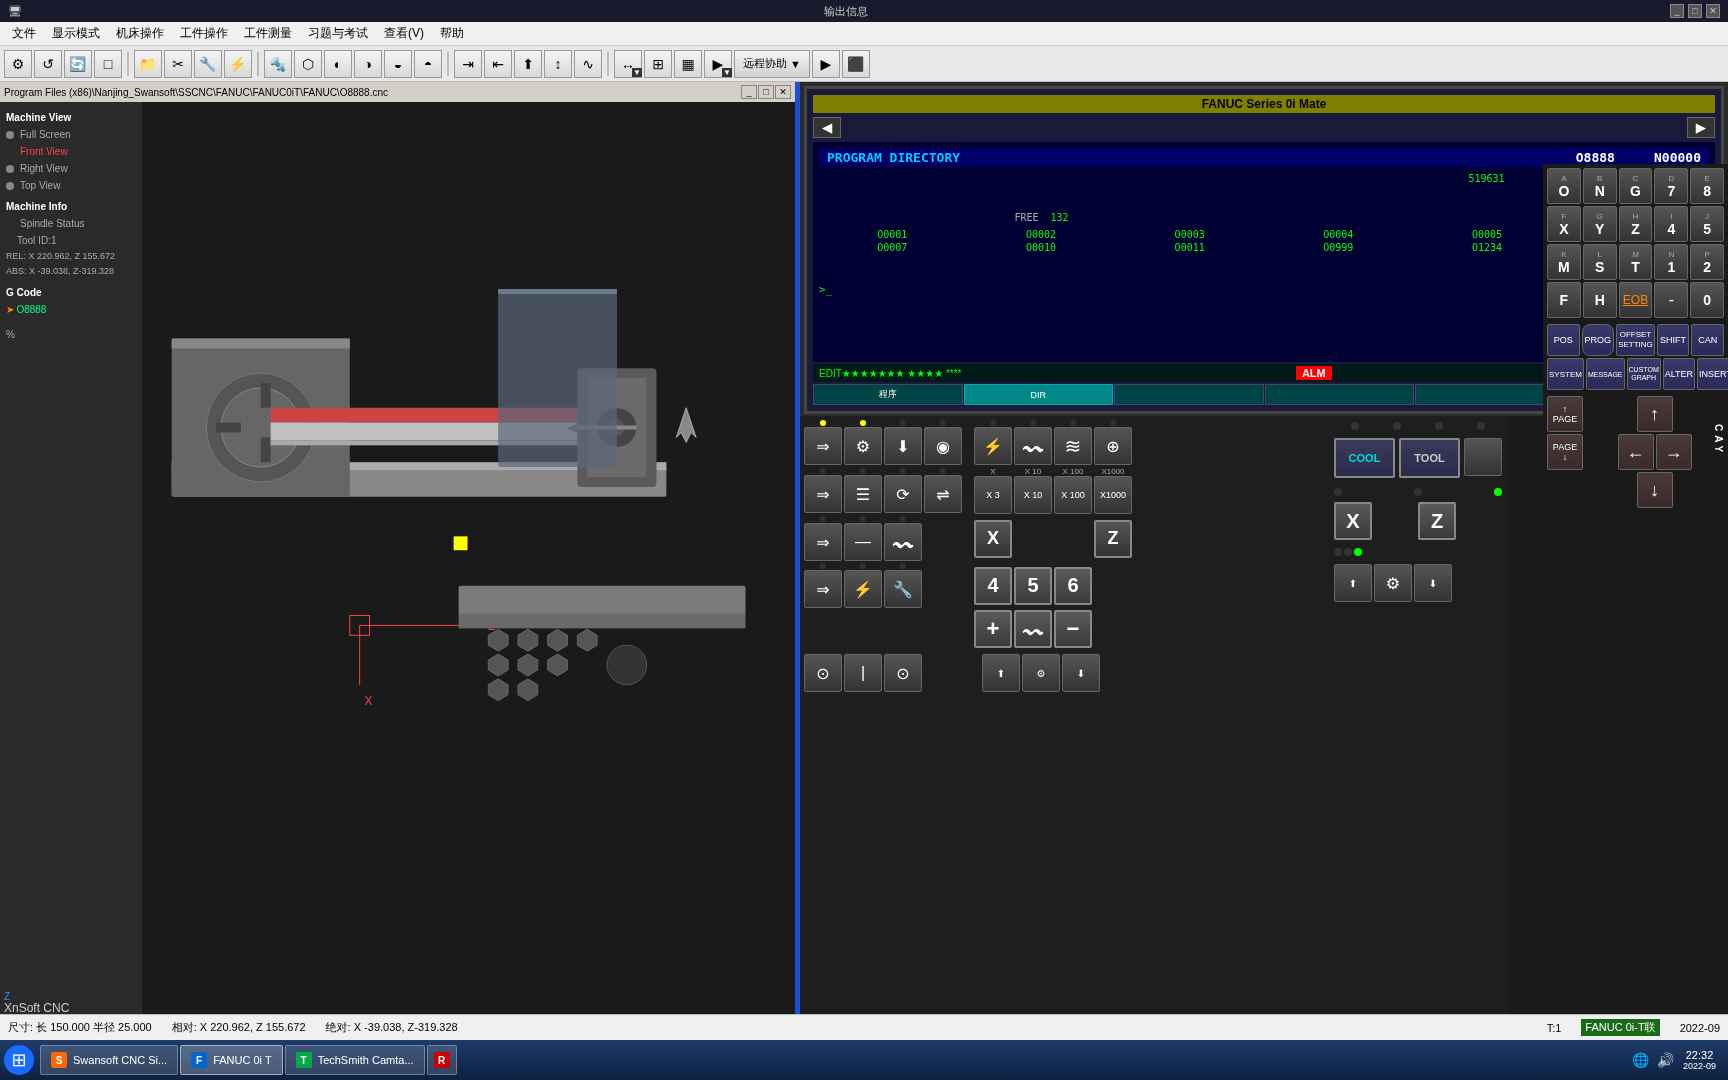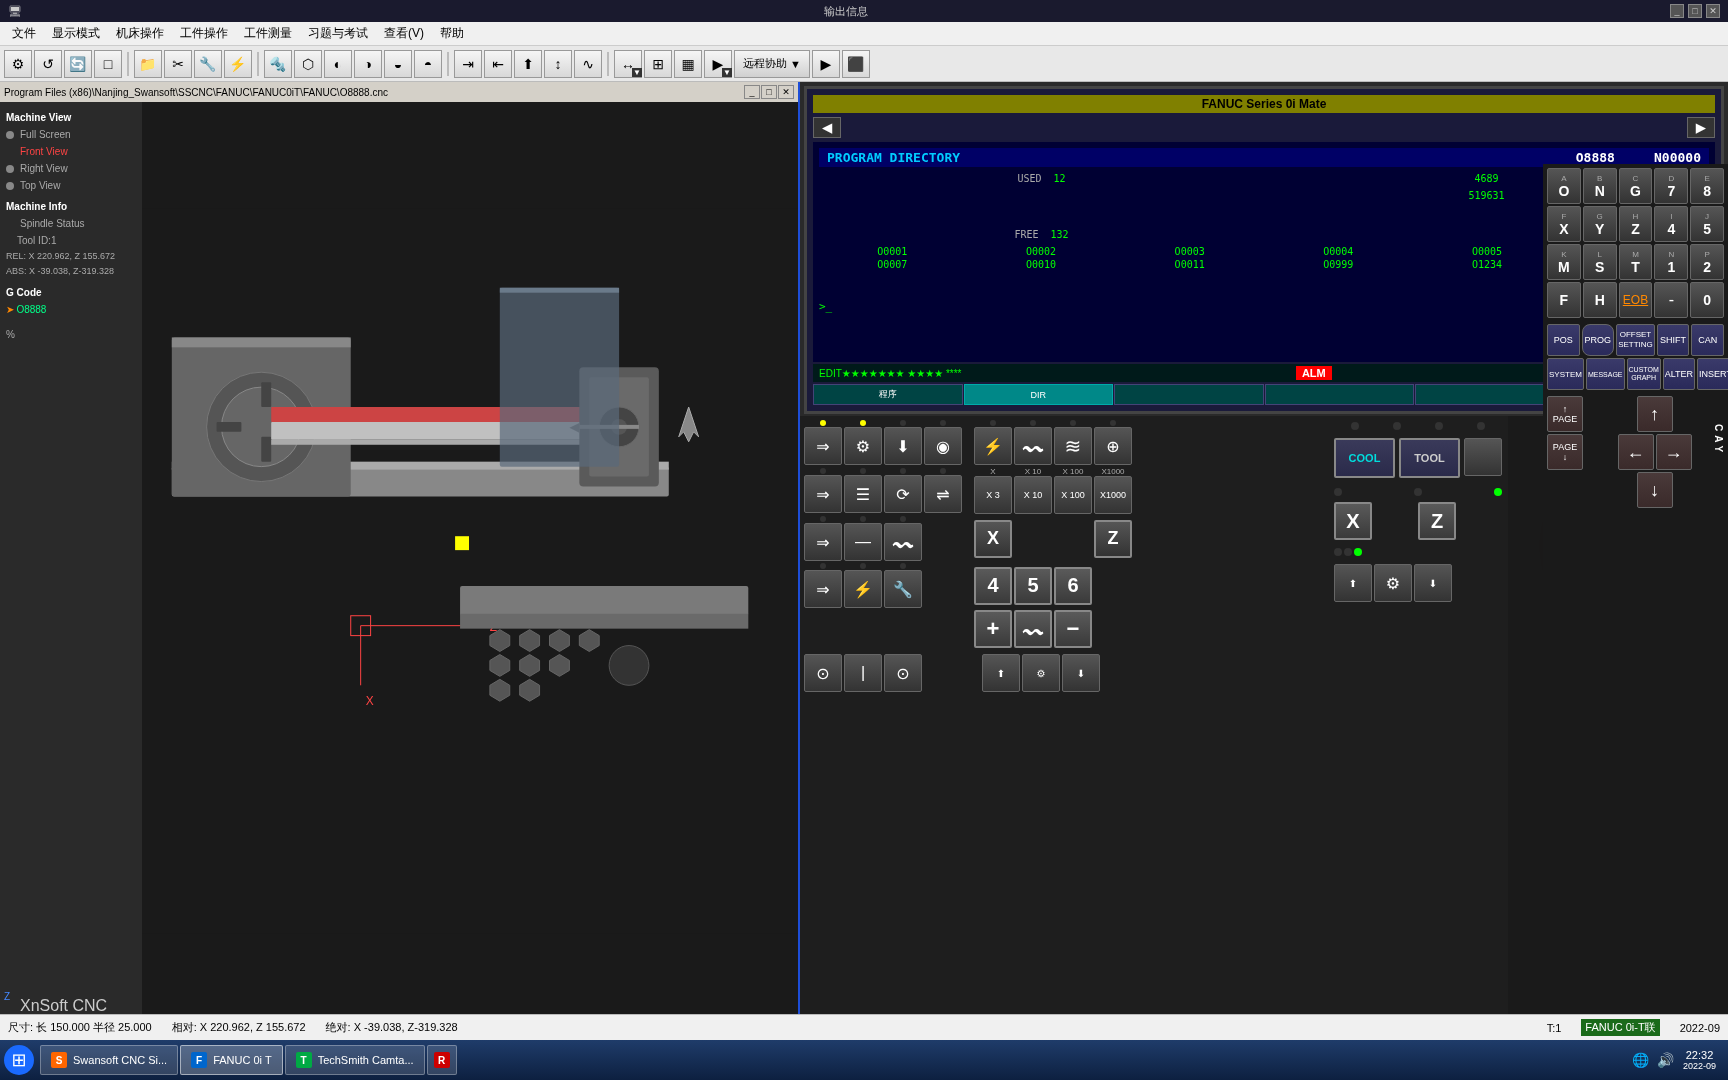--- a/index.html
+++ b/index.html
@@ -91,21 +91,21 @@
     <div class="remote-btn">
       <span>远程协助</span>
       <span>▼</span>
     </div>
     <div class="toolbar-btn">▶</div>
     <div class="toolbar-btn">⬛</div>
   </div>
 
   <div style="display:flex; height:calc(1080px - 82px - 40px); position:relative;">
 
-    <div style="width:800px; height:100%; position:relative; border-right:2px solid #1d4ed8;">
+    <div style="width:800px; height:100%; position:relative; border-right:5px solid #1d4ed8;">
 
       <div style="background:#d4d0c8; height:20px; display:flex; align-items:center; justify-content:space-between; padding:0 4px; font-size:11px;">
         <span style="font-size:10px; color:#000;">Program Files (x86)\Nanjing_Swansoft\SSCNC\FANUC\FANUC0iT\FANUC\O8888.cnc</span>
         <div style="display:flex; gap:1px;">
           <div style="width:16px;height:14px;background:#d4d0c8;border:1px solid #888;display:flex;align-items:center;justify-content:center;font-size:9px;cursor:pointer;">_</div>
           <div style="width:16px;height:14px;background:#d4d0c8;border:1px solid #888;display:flex;align-items:center;justify-content:center;font-size:9px;cursor:pointer;">□</div>
           <div style="width:16px;height:14px;background:#d4d0c8;border:1px solid #888;display:flex;align-items:center;justify-content:center;font-size:9px;cursor:pointer;">✕</div>
         </div>
       </div>
 
@@ -216,21 +216,21 @@
             <polygon points="380,480 390,474 400,480 400,490 390,496 380,490"></polygon>
 
             <circle cx="490" cy="460" r="20" fill="#333" stroke="#555" strokewidth="2"></circle>
           </g>
 
           <polygon points="550,200 560,230 555,225 550,235 545,225 540,230" fill="#888" stroke="#aaa" strokewidth="0.5"></polygon>
         </svg>
       </div>
 
       <div style="position:absolute; bottom:38px; left:4px; color:#4488ff; font-size:10px;">Z</div>
-      <div style="position:absolute; bottom:25px; left:20px; color:#cccccc; font-size:16px;">XnSoft CNC</div>
+      <div style="position:absolute; bottom:25px; left:4px; color:#cccccc; font-size:12px;">XnSoft CNC</div>
     </div>
 
     <div style="flex:1; display:flex; flex-direction:column; background:#2a2a2a;">
 
       <div style="background:#1a1a3a; margin:4px 4px 2px 4px; border:3px solid #444; padding:6px; flex-shrink:0;">
 
         <div style="background:#808000; color:#000; text-align:center; padding:2px; font-weight:bold; font-size:12px; margin-bottom:4px;">
           <span>FANUC Series 0i Mate</span>
         </div>
 
@@ -243,29 +243,20 @@
 
           <div style="display:flex; justify-content:space-between; background:#000066; padding:2px 8px; color:#00ccff; font-weight:bold; font-size:13px; margin-bottom:6px;">
             <span>PROGRAM DIRECTORY</span>
             <span>
               <span style="color:#ffffff;">O8888</span>
               &nbsp;&nbsp;&nbsp;
               <span style="color:#ffffff;">N00000</span>
             </span>
           </div>
 
-          <div style="display:flex; font-size:10px; margin-bottom:6px;">
-            <div style="flex:1; text-align:center;">
-              <span style="color:#aaa;">USED</span>&nbsp;
-              <span style="color:#00ff00;">12</span>
-            </div>
-            <div style="flex:1; text-align:center;">
-              <span style="color:#00ff00;">4689</span>
-            </div>
-          </div>
           <div style="display:flex; font-size:10px; margin-bottom:6px;">
             <div style="flex:1; text-align:center;margin-top:39px;">
               <span style="color:#aaa;">FREE</span>&nbsp;
               <span style="color:#00ff00;">132</span>
             </div>
             <div style="flex:1; text-align:center;">
               <span style="color:#00ff00;text-align:right;">519631</span>
             </div>
           </div>
 

